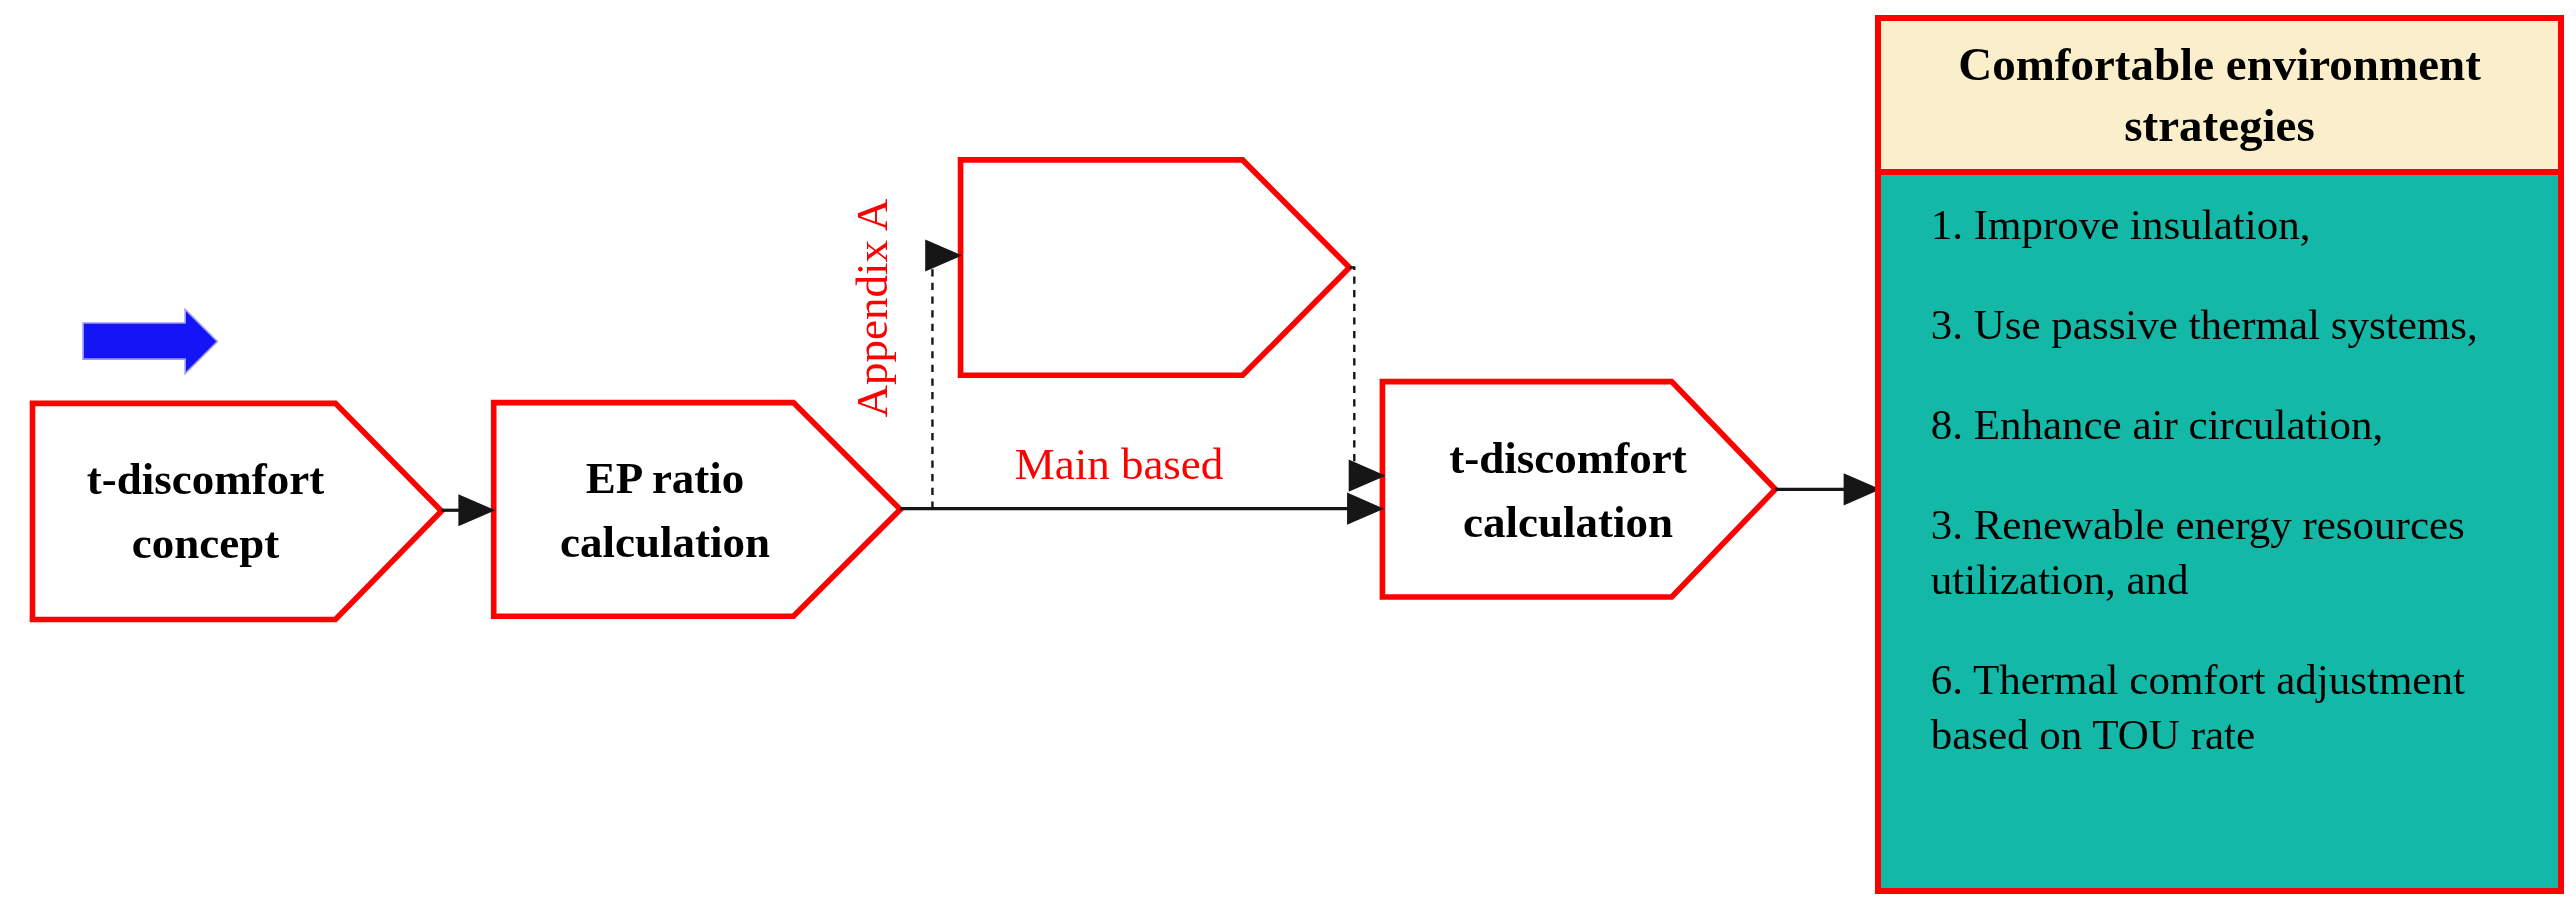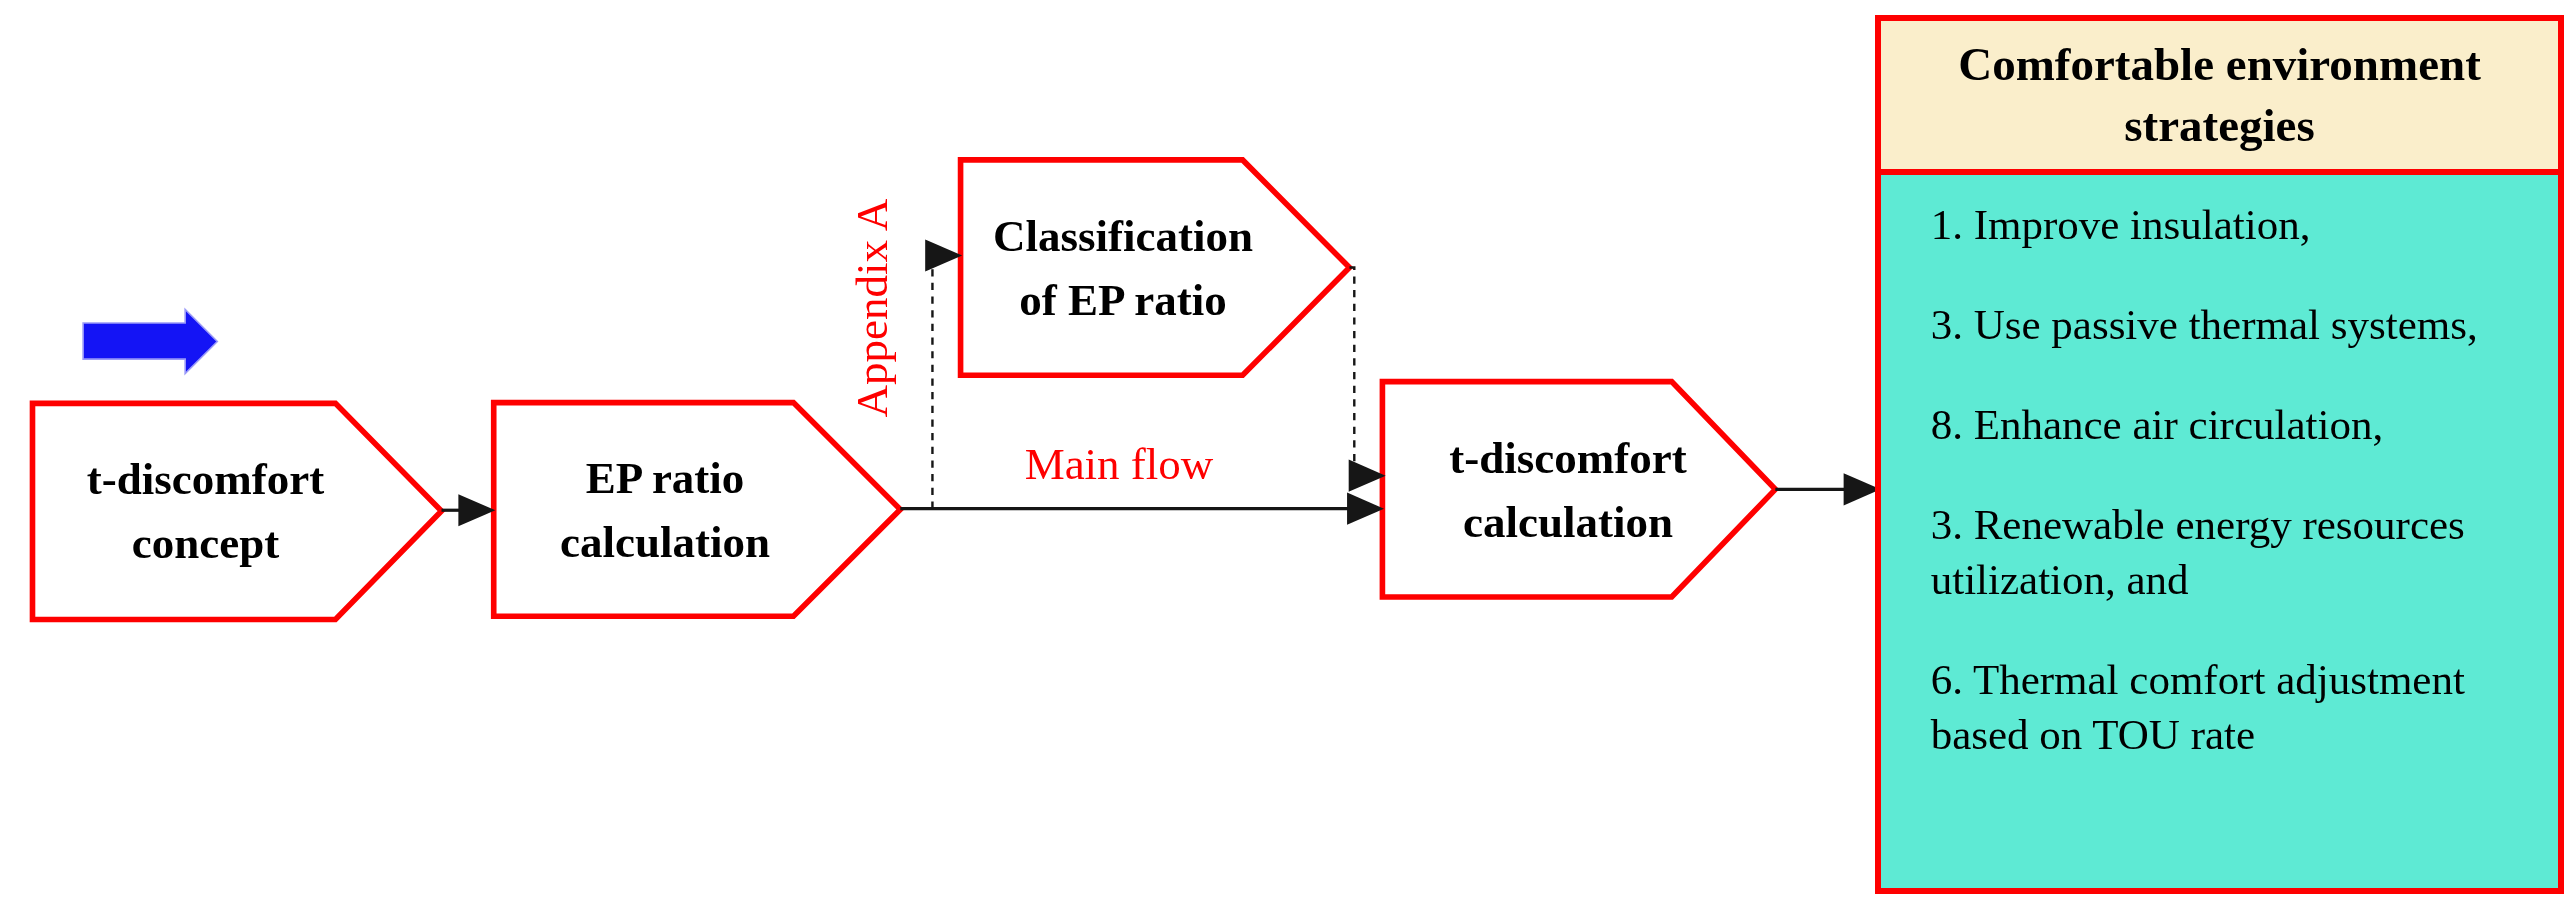--- a/index.html
+++ b/index.html
@@ -16,21 +16,21 @@
     font-weight:bold; font-size:45px; line-height:64px; color:#000; text-align:center;
     white-space:pre-line; pointer-events:none;
   }
   .flow-label{
     position:absolute; color:var(--red); font-size:45px; white-space:nowrap;
     transform:translate(-50%,-50%);
   }
   .flow-label.rotated{ transform:translate(-50%,-50%) rotate(-90deg); }
   .strategies-box{
     position:absolute; left:1875px; top:14.5px; width:689px; height:879px;
-    box-sizing:border-box; border:6.4px solid var(--red); background:#5eead4;
+    box-sizing:border-box; border:6.4px solid var(--red); background:#14b8a6;
   }
   .strategies-header{
     box-sizing:border-box; height:154px; background:var(--header-bg);
     border-bottom:6.4px solid var(--red);
     display:flex; align-items:center; justify-content:center; text-align:center;
     font-weight:bold; font-size:47px; line-height:61px; color:#000; white-space:pre-line;
   }
   .strategies-body{
     box-sizing:border-box; padding:22px 13px 0 17.7px;margin-left:32px;
   }
@@ -68,29 +68,27 @@
     <polyline points="1679,333 1685,333 1685,592 1680,592" style="fill:none;stroke:var(--black);stroke-width:3;stroke-dasharray:9 8;"></polyline>
     <polygon points="1724,592 1678,572 1678,612" style="fill:var(--black);"></polygon>
   </svg>
 
   <div class="node-label" style="left:32px; top:403px; width:347px; height:216px;">t-discomfort
 concept</div>
 
   <div class="node-label" style="left:493px; top:403px; width:344px; height:214px;text-align:center;">EP ratio
 calculation</div>
 
-  <div class="node-label" style="left:960px; top:160px; width:326px; height:215px;">Classification
-of EP ratio</div>
 
   <div class="node-label" style="left:1399px; top:382px; width:338px; height:215px;">t-discomfort
 calculation</div>
 
   <div class="flow-label rotated" style="left:872px; top:308px;">Appendix A</div>
 
-  <div class="flow-label" style="left:1119px; top:464px;">Main flow</div>
+  <div class="flow-label" style="left:1119px; top:464px;">Main based</div>
 
   <div class="strategies-box">
     <div class="strategies-header">Comfortable environment
 strategies</div>
     <div class="strategies-body">
       <div class="strategy-item">1. Improve insulation,</div>
       <div class="strategy-item">3. Use passive thermal systems,</div>
       <div class="strategy-item">8. Enhance air circulation,</div>
       <div class="strategy-item">3. Renewable energy resources
 utilization, and</div>

